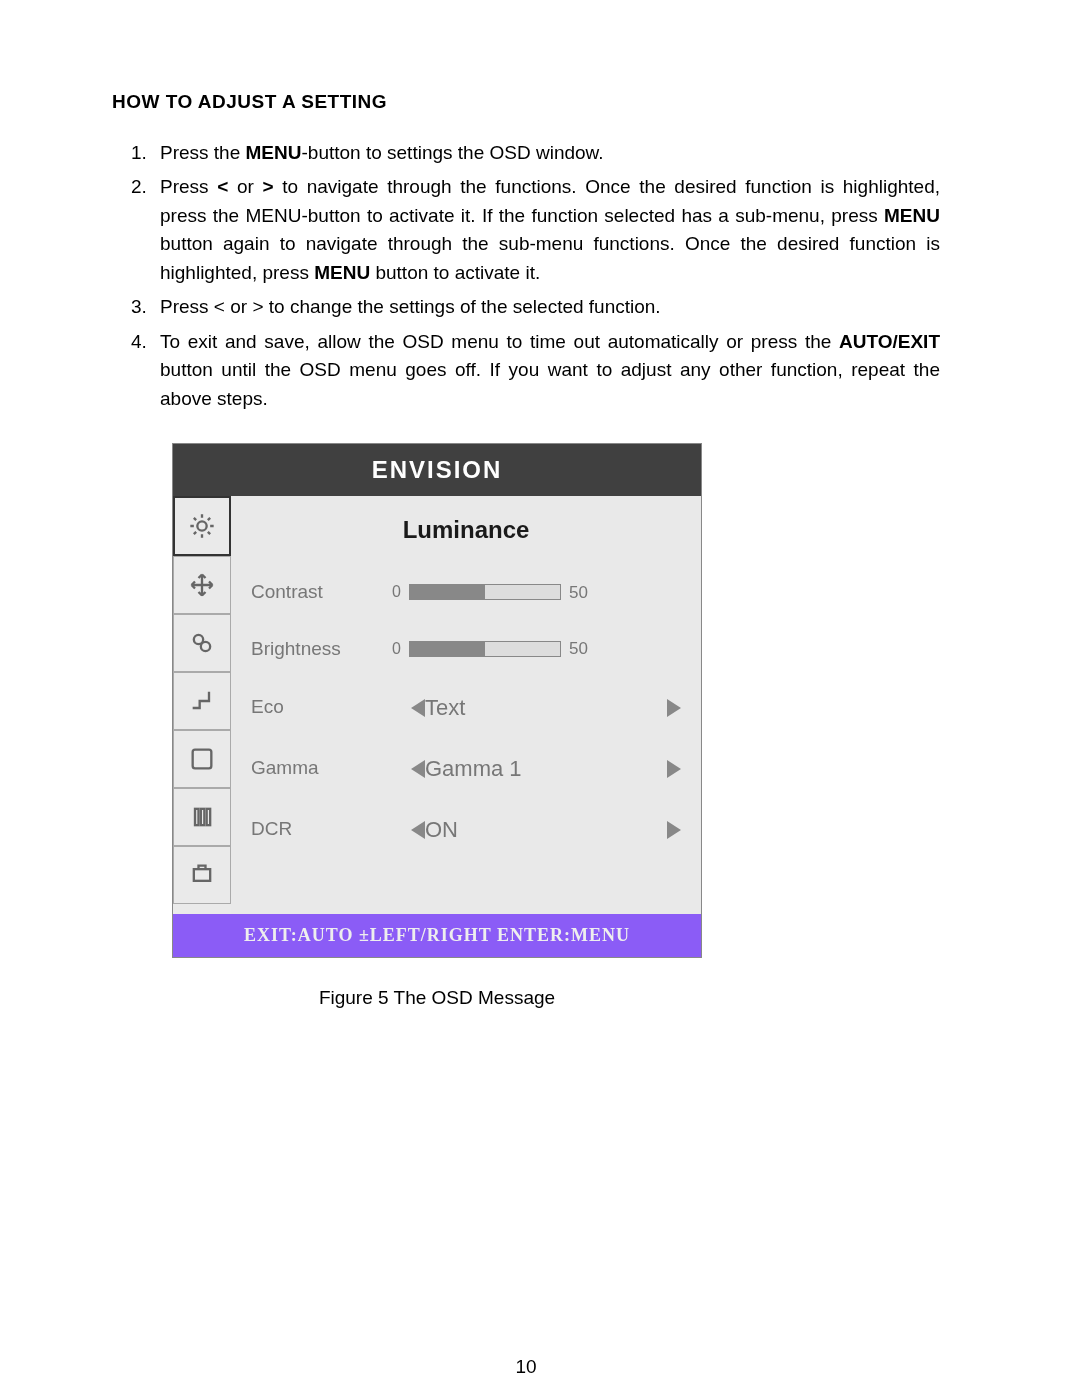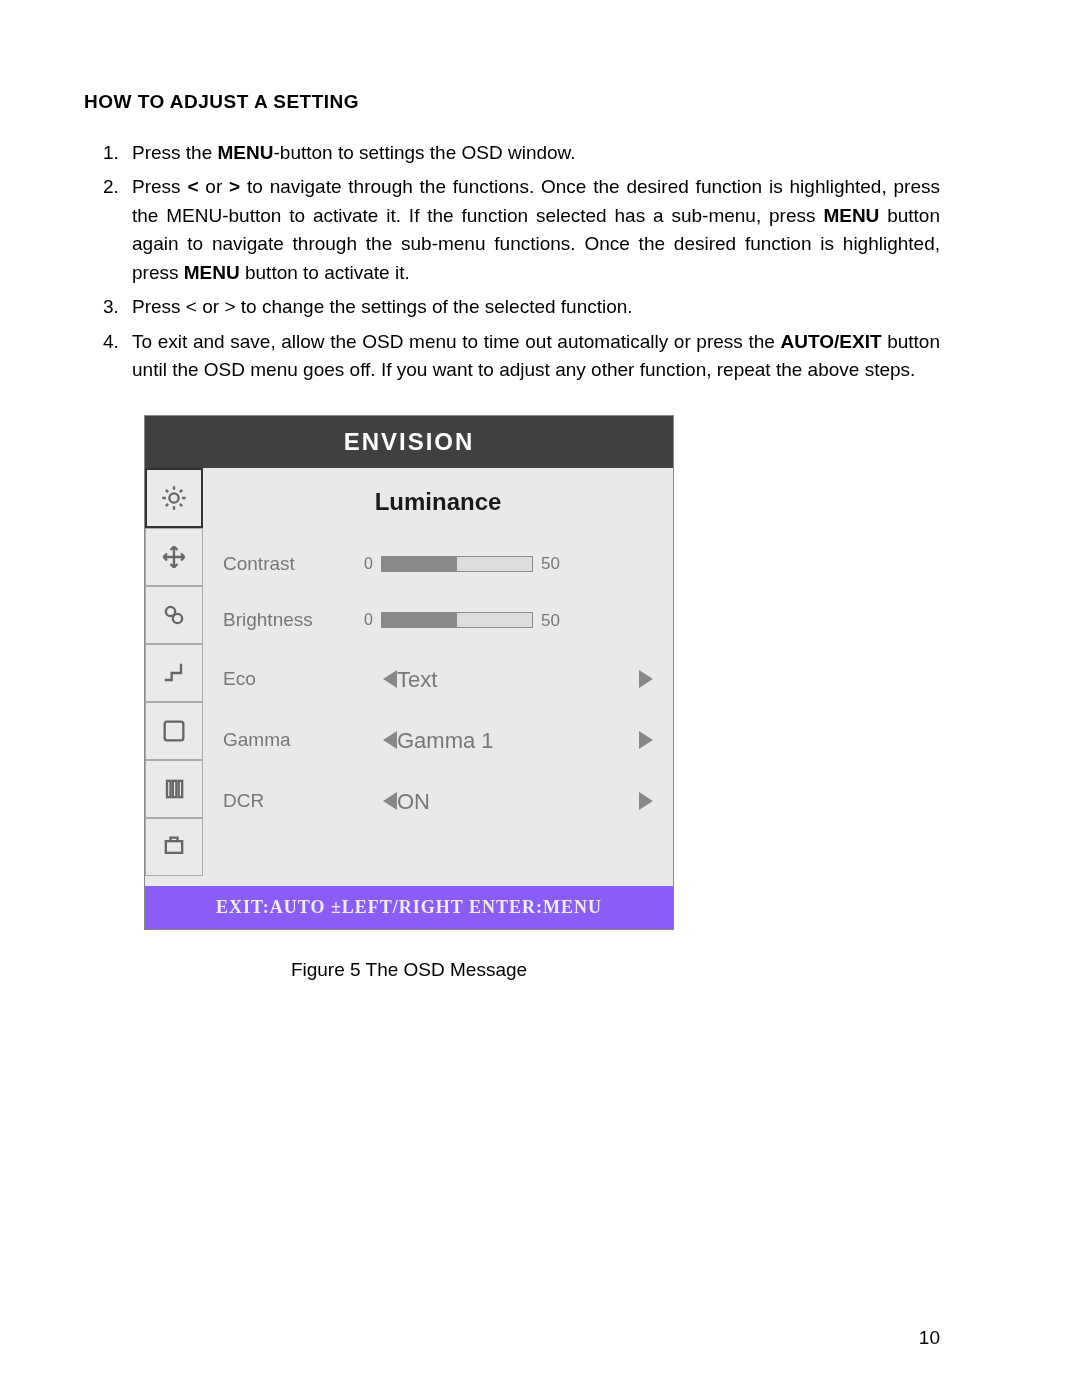--- a/index.html
+++ b/index.html
@@ -1,16 +1,16 @@
 <!DOCTYPE html>
 <html><head>
 <meta charset="utf-8">
 <style>
 body{margin:0;background:#fff;font-family:Arial,Helvetica,sans-serif;color:#000;width:1080px;font-size:19px;line-height:1.5}
-.page{padding:88px 140px 0 84px}
+.page{padding:88px 140px 0 112px}
 .title{font-weight:bold;letter-spacing:.5px;margin-bottom:22px}
 ol.steps{margin:0 0 30px 40px;padding:0}
 ol.steps li{margin:0 0 6px 0;padding-left:8px;text-align:justify}
 .fig-wrap{margin:30px 0 0 60px;width:530px}
 .osd{border:1px solid #888;background:#e9e9e9}
 .osd-title{background:#404040;color:#fff;text-align:center;font-weight:bold;padding:8px 0;letter-spacing:2px;font-size:24px}
 .osd-body{display:flex}
 .tabs{display:flex;flex-direction:column;width:58px;background:#eaeaea}
 .tab{height:56px;border:1px solid #aaa;display:flex;align-items:center;justify-content:center;color:#666}
 .tab.sel{border:2px solid #333}
@@ -23,21 +23,21 @@
 .bar{width:150px;height:14px;border:1px solid #888;margin:0 8px;position:relative;background:#ddd}
 .bar-fill{position:absolute;left:0;top:0;bottom:0;background:#888}
 .val{width:30px;font-size:17px}
 .sel-row{display:flex;align-items:center;margin:0 0 28px 0;color:#777}
 .arrow{width:0;height:0;border-top:9px solid transparent;border-bottom:9px solid transparent}
 .arrow.left{border-right:14px solid #888;margin-left:30px}
 .arrow.right{border-left:14px solid #888}
 .sel-val{flex:1;text-align:left;font-size:22px}
 .osd-foot{background:#8b5cf6;color:#eee;text-align:center;padding:8px 0;font-family:'Times New Roman',serif;font-weight:bold;font-size:18px;letter-spacing:1px}
 .caption{text-align:center;margin:26px 0 0 0}
-.pagenum{text-align:right;margin:340px 0 12px 0}
+.pagenum{text-align:center;margin:340px 0 12px 0}
 b{font-weight:bold}
 </style>
 </head>
 <body>
 
 <div class="page">
   <div class="title">HOW TO ADJUST A SETTING</div>
   <ol class="steps">
     <li><span>Press the </span><b>MENU</b><span>-button to settings the OSD window.</span></li>
     <li><span>Press  </span><b>&lt;</b><span> or </span><b>&gt;</b><span>  to navigate through the functions. Once the desired function is highlighted, press the MENU-button to activate it.  If the function selected has a sub-menu, press </span><b>MENU</b><span> button again to navigate through the sub-menu functions.   Once the desired function is highlighted, press </span><b>MENU</b><span> button to activate it.</span></li>

